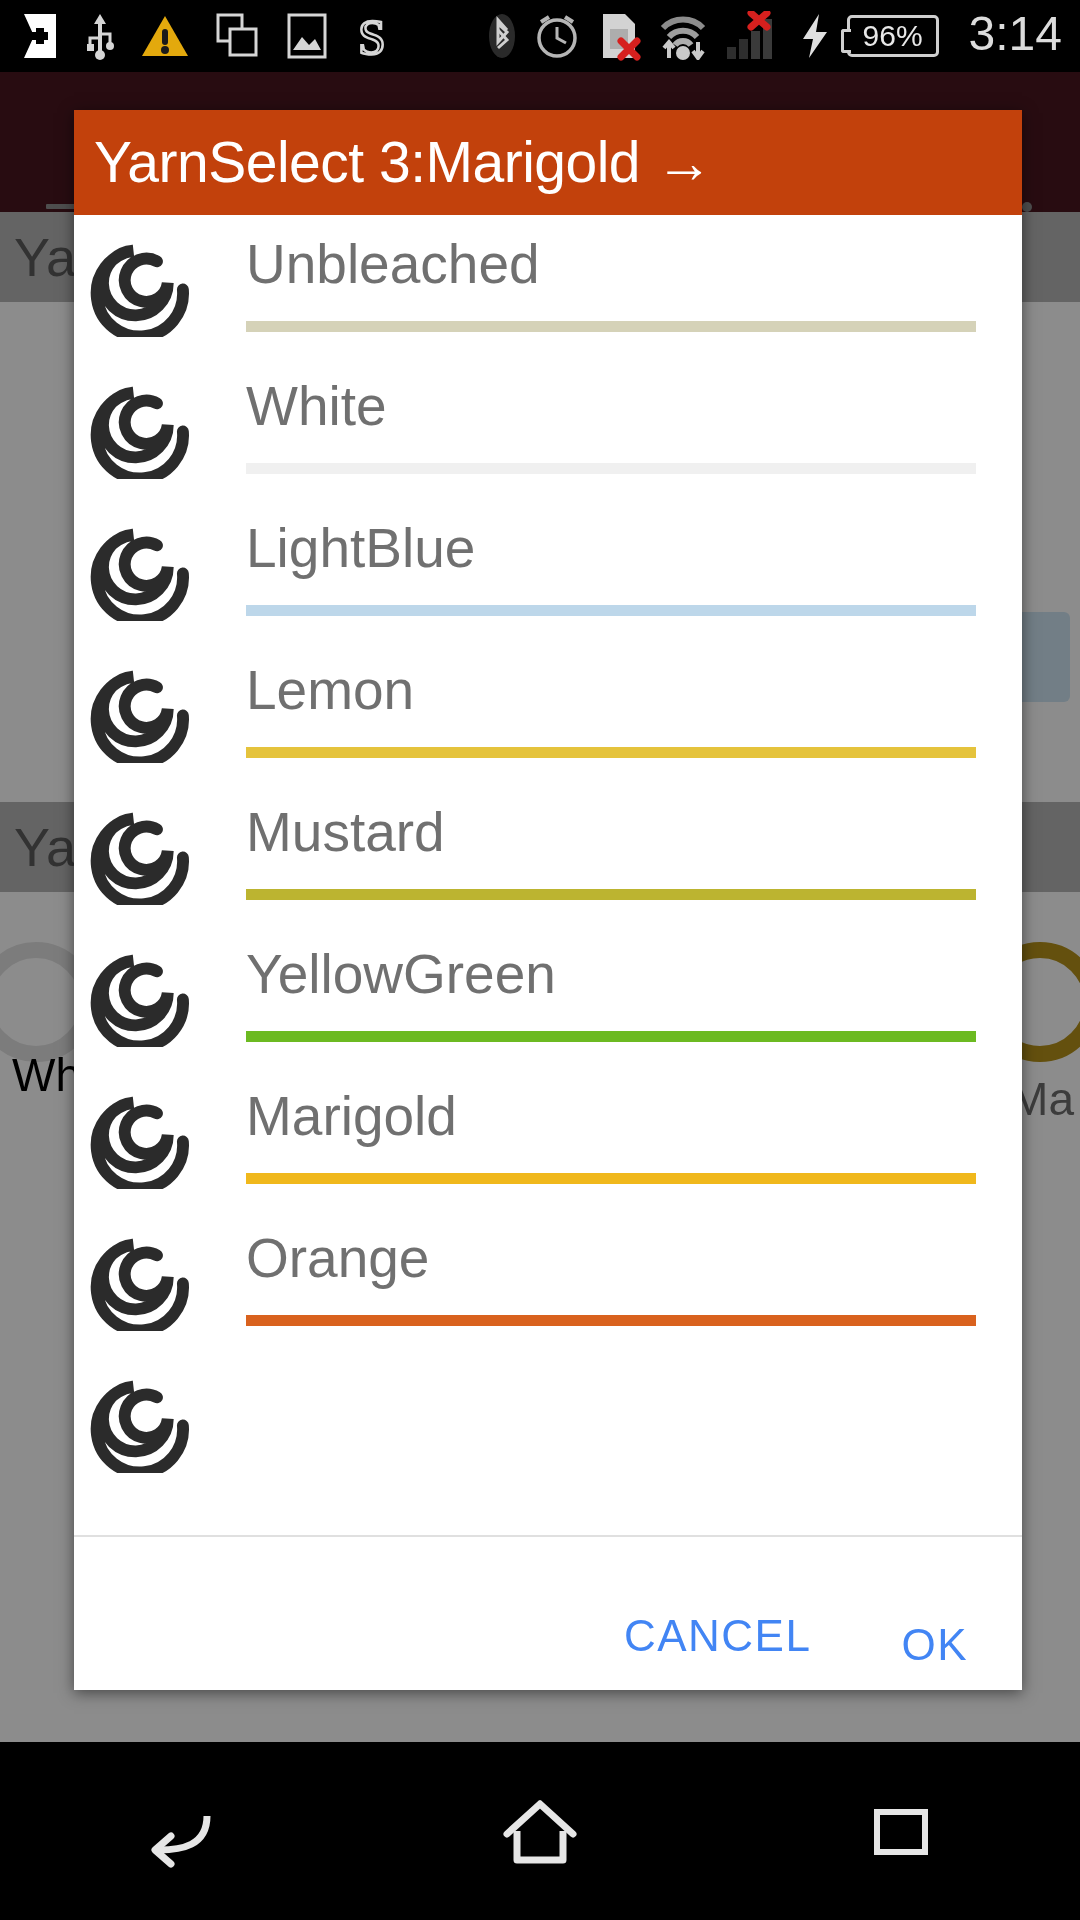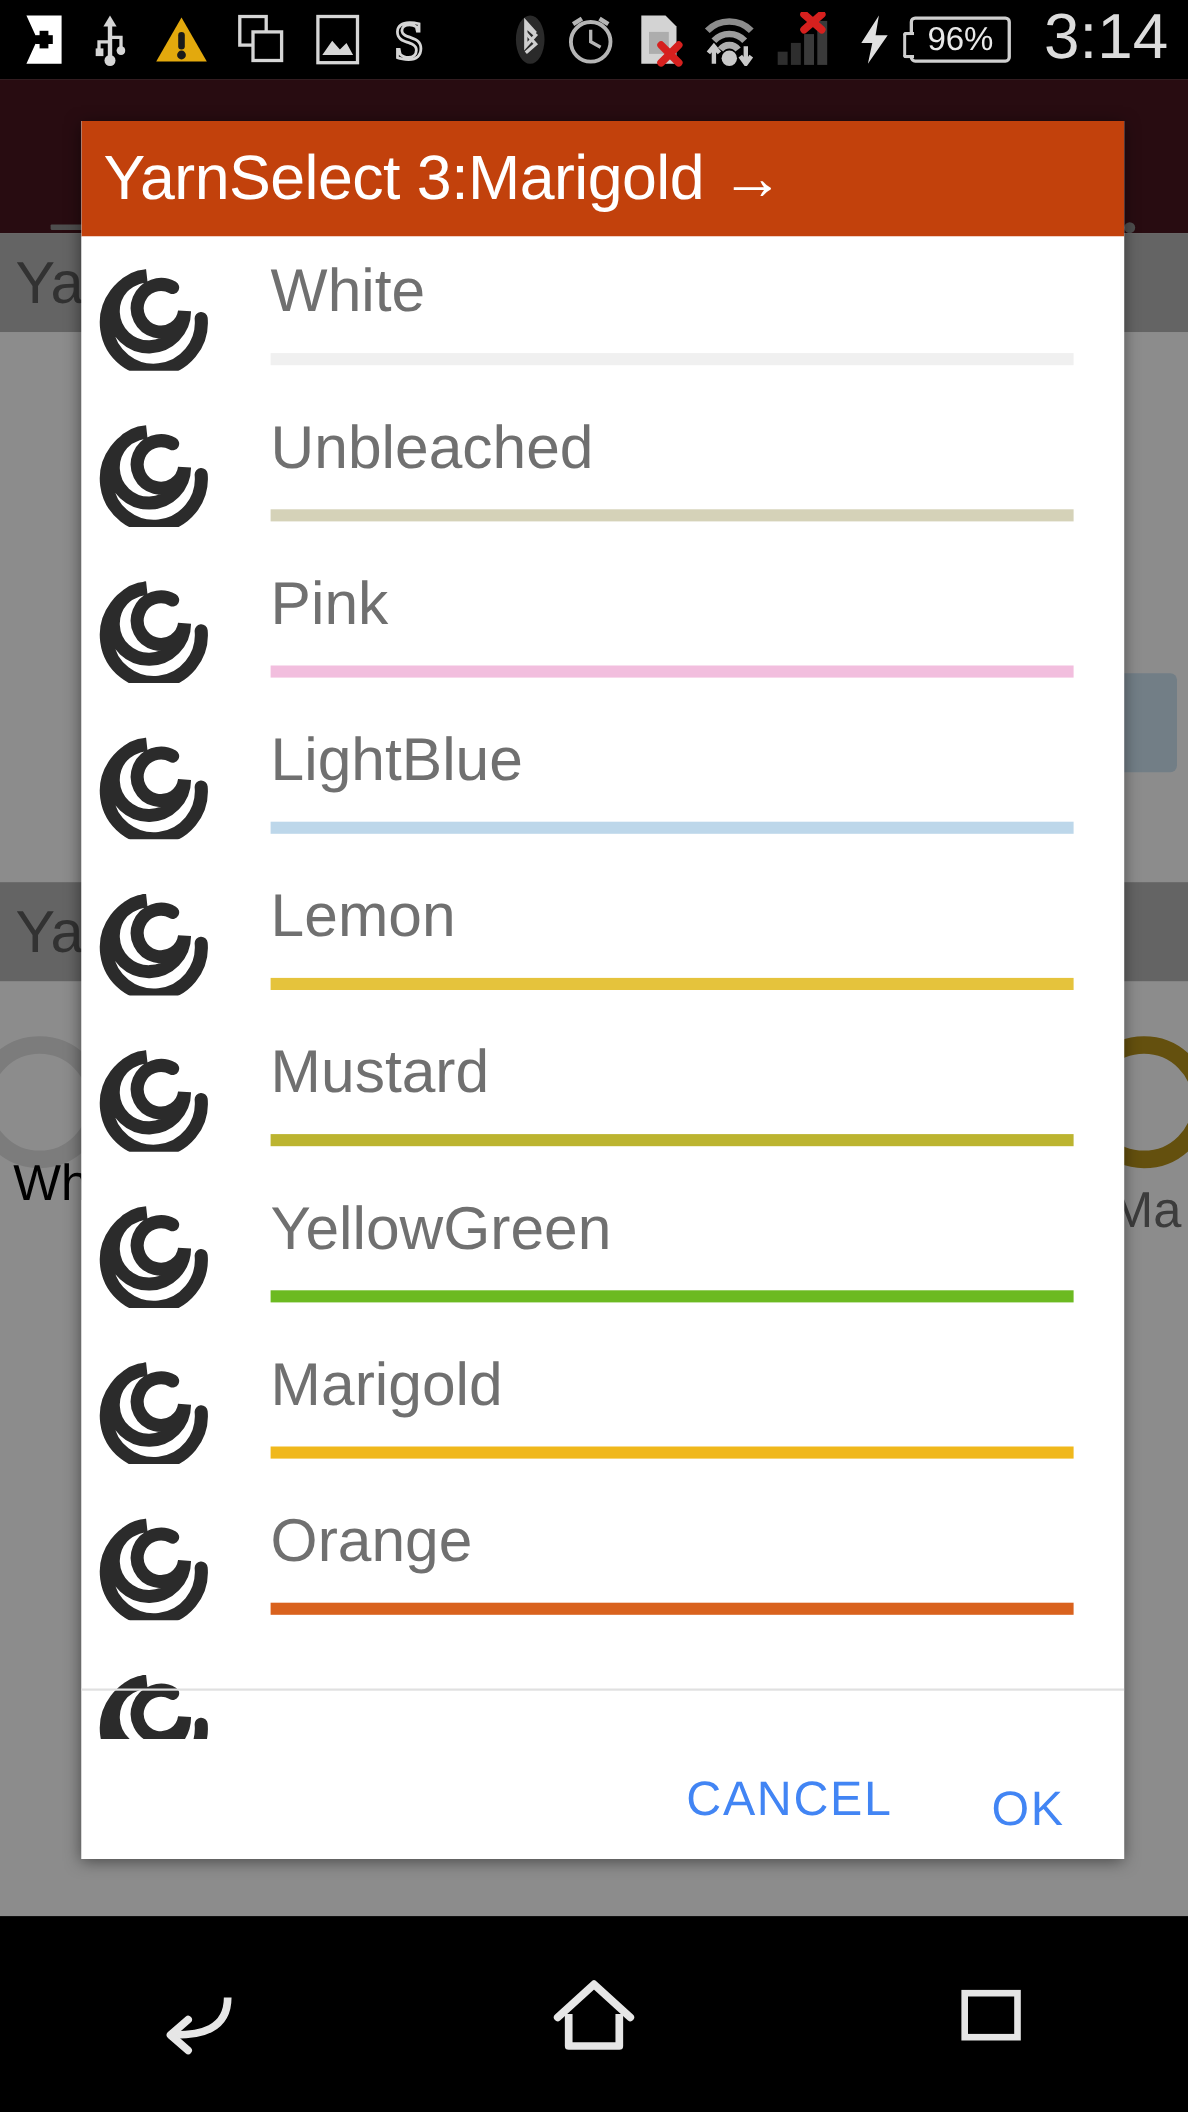--- a/index.html
+++ b/index.html
@@ -13,21 +13,21 @@
 
   
   .statusbar {
     position:absolute; left:0; top:0; width:1080px; height:72px;
     background:#000; display:flex; align-items:center;
   }
   .sb-left { display:flex; align-items:center; gap:26px; padding-left:20px; }
   .sb-right { display:flex; align-items:center; gap:16px; margin-left:auto; padding-right:18px; }
   .sb-ico { display:block; }
   .sb-clock {
-    color:#dcdcdc; font-size:58px; font-weight:400; letter-spacing:0px;
+    color:#dcdcdc; font-size:48px; font-weight:400; letter-spacing:0px;
     line-height:1; margin-left:14px; padding-bottom:4px;
   }
   .batt {
     position:relative; display:flex; align-items:center; justify-content:center;
     width:92px; height:42px; border:3px solid #cfcfcf; border-radius:5px;text-decoration:underline;
   }
   .batt::after{
     content:""; position:absolute; left:-9px; top:11px; width:7px; height:18px;
     background:#000; border-left:3px solid #cfcfcf; border-top:3px solid #cfcfcf;
     border-bottom:3px solid #cfcfcf; border-radius:3px 0 0 3px;
@@ -222,36 +222,29 @@
 
     <div class="dlg-title" style="background: #c2410c;">
       <span>YarnSelect 3:Marigold →</span>
     </div>
 
     <div class="dlg-list" id="yarn-list">
         <div class="yarn-row">
           <div class="yarn-icon"><svg viewBox="0 0 100 100" width="108" height="108">
               <path d="M62 30 A20 20 0 1 0 72 50 A30 30 0 1 1 40 20 A40 40 0 1 0 86 56" fill="none" stroke="#2b2b2b" stroke-width="11" stroke-linecap="round"></path>
             </svg></div>
+          <div class="yarn-label">Unbleached</div>
+          <div class="yarn-bar" style="background:#d5d2b8"></div>
+        </div>
+        <div class="yarn-row">
+          <div class="yarn-icon"><svg viewBox="0 0 100 100" width="108" height="108">
+              <path d="M62 30 A20 20 0 1 0 72 50 A30 30 0 1 1 40 20 A40 40 0 1 0 86 56" fill="none" stroke="#2b2b2b" stroke-width="11" stroke-linecap="round"></path>
+            </svg></div>
           <div class="yarn-label">White</div>
           <div class="yarn-bar" style="background:#f0f0f0"></div>
-        </div>
-        <div class="yarn-row">
-          <div class="yarn-icon"><svg viewBox="0 0 100 100" width="108" height="108">
-              <path d="M62 30 A20 20 0 1 0 72 50 A30 30 0 1 1 40 20 A40 40 0 1 0 86 56" fill="none" stroke="#2b2b2b" stroke-width="11" stroke-linecap="round"></path>
-            </svg></div>
-          <div class="yarn-label">Unbleached</div>
-          <div class="yarn-bar" style="background:#d5d2b8"></div>
-        </div>
-        <div class="yarn-row">
-          <div class="yarn-icon"><svg viewBox="0 0 100 100" width="108" height="108">
-              <path d="M62 30 A20 20 0 1 0 72 50 A30 30 0 1 1 40 20 A40 40 0 1 0 86 56" fill="none" stroke="#2b2b2b" stroke-width="11" stroke-linecap="round"></path>
-            </svg></div>
-          <div class="yarn-label">Pink</div>
-          <div class="yarn-bar" style="background:#f2bede"></div>
         </div>
         <div class="yarn-row">
           <div class="yarn-icon"><svg viewBox="0 0 100 100" width="108" height="108">
               <path d="M62 30 A20 20 0 1 0 72 50 A30 30 0 1 1 40 20 A40 40 0 1 0 86 56" fill="none" stroke="#2b2b2b" stroke-width="11" stroke-linecap="round"></path>
             </svg></div>
           <div class="yarn-label">LightBlue</div>
           <div class="yarn-bar" style="background:#bdd7ea"></div>
         </div>
         <div class="yarn-row">
           <div class="yarn-icon"><svg viewBox="0 0 100 100" width="108" height="108">

